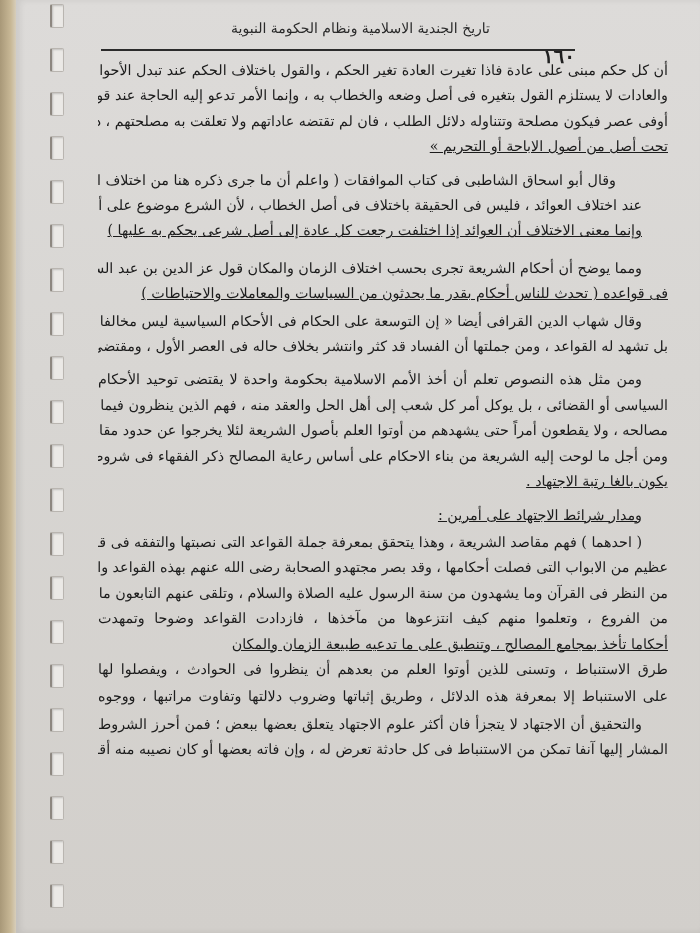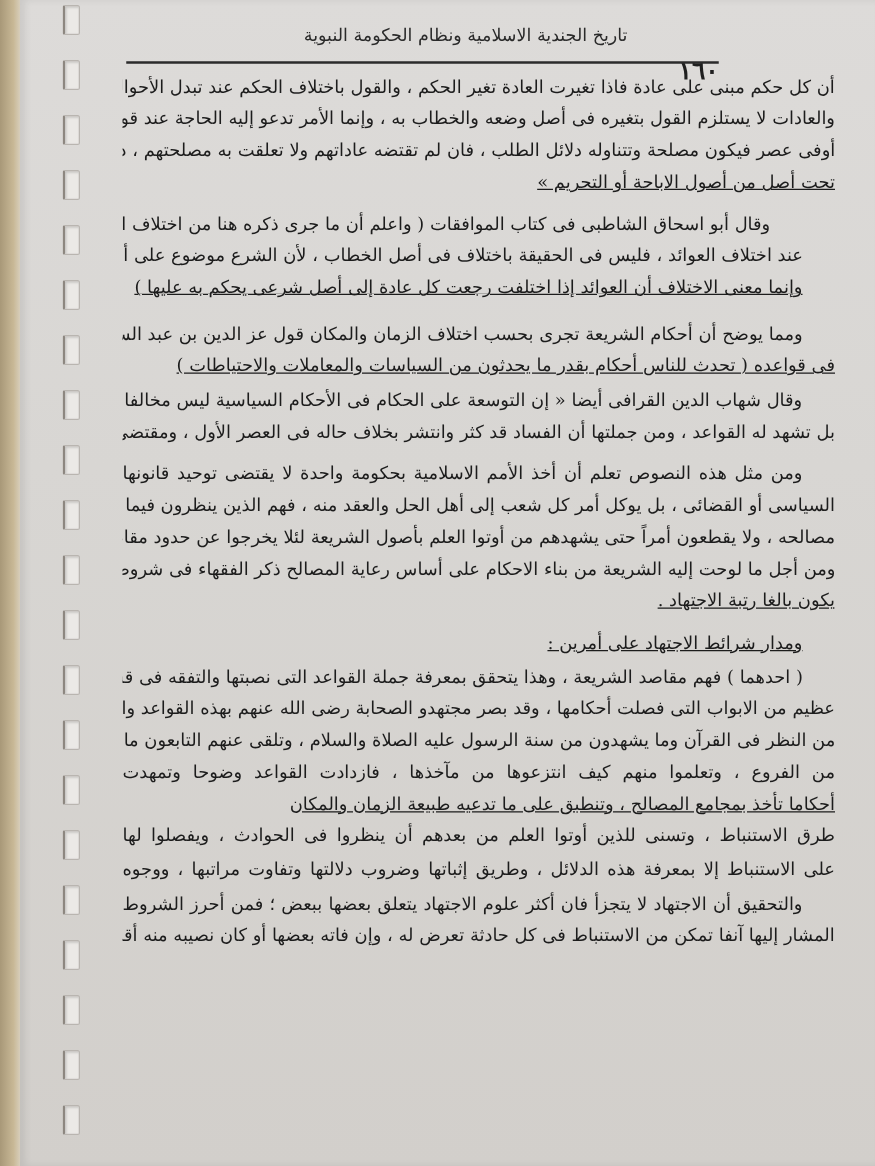--- a/index.html
+++ b/index.html
@@ -29,21 +29,21 @@
   }
   .header {
     position: absolute; left: 80px; right: 30px; top: 8px; height: 40px;
     direction: rtl;
   }
   .page-number {
     position: absolute; right: 95px; top: 4px;
     font-size: 20px; font-weight: bold; color: #1f1f1f; letter-spacing: 1px; margin-top: 32px;
   }
   .running-title {
-    position: absolute; right: 168px; top: 12px;
+    position: absolute; right: 180px; top: 12px;
     font-size: 14px; color: #2a2a2a; white-space: nowrap;
   }
   .header-rule {
     position: absolute; left: 5px; right: 95px; top: 41px;
     height: 2px; background: #2b2b2b;
   }
   .body-text {
     position: absolute; left: 80px; right: 30px; top: 56px;
     direction: rtl; text-align: justify;
     font-size: 14.3px; color: #1c1c1c; line-height: 25.4px;
@@ -105,21 +105,21 @@
     </div>
     <div class="para gap-m">
       <span class="line" style="padding-right:26px">ومما يوضح أن أحكام الشريعة تجرى بحسب اختلاف الزمان والمكان قول عز الدين بن عبد السلام</span>
       <span class="line last">فى قواعده ( تحدث للناس أحكام بقدر ما يحدثون من السياسات والمعاملات والاحتياطات )</span>
     </div>
     <div class="para">
       <span class="line" style="padding-right:26px">وقال شهاب الدين القرافى أيضا « إن التوسعة على الحكام فى الأحكام السياسية ليس مخالفا للشرع</span>
       <span class="line">بل تشهد له القواعد ، ومن جملتها أن الفساد قد كثر وانتشر بخلاف حاله فى العصر الأول ، ومقتضى ذلك</span>
     </div>
     <div class="para gap-s">
-      <span class="line" style="padding-right:26px">ومن مثل هذه النصوص تعلم أن أخذ الأمم الاسلامية بحكومة واحدة لا يقتضى توحيد قانونها</span>
+      <span class="line" style="padding-right:26px">ومن مثل هذه النصوص تعلم أن أخذ الأمم الاسلامية بحكومة واحدة لا يقتضى توحيد الأحكام</span>
       <span class="line">السياسى أو القضائى ، بل يوكل أمر كل شعب إلى أهل الحل والعقد منه ، فهم الذين ينظرون فيما تقتضيه</span>
       <span class="line">مصالحه ، ولا يقطعون أمراً حتى يشهدهم من أوتوا العلم بأصول الشريعة لئلا يخرجوا عن حدود مقاصدها</span>
       <span class="line">ومن أجل ما لوحت إليه الشريعة من بناء الاحكام على أساس رعاية المصالح ذكر الفقهاء فى شروط الخليفة أن</span>
       <span class="line last">يكون بالغا رتبة الاجتهاد .</span>
     </div>
     <div class="para gap-s">
       <span class="line last" style="padding-right:26px">ومدار شرائط الاجتهاد على أمرين :</span>
     </div>
     <div class="para">
       <span class="line" style="padding-right:26px">( احدهما ) فهم مقاصد الشريعة ، وهذا يتحقق بمعرفة جملة القواعد التى نصبتها والتفقه فى قسم</span>

